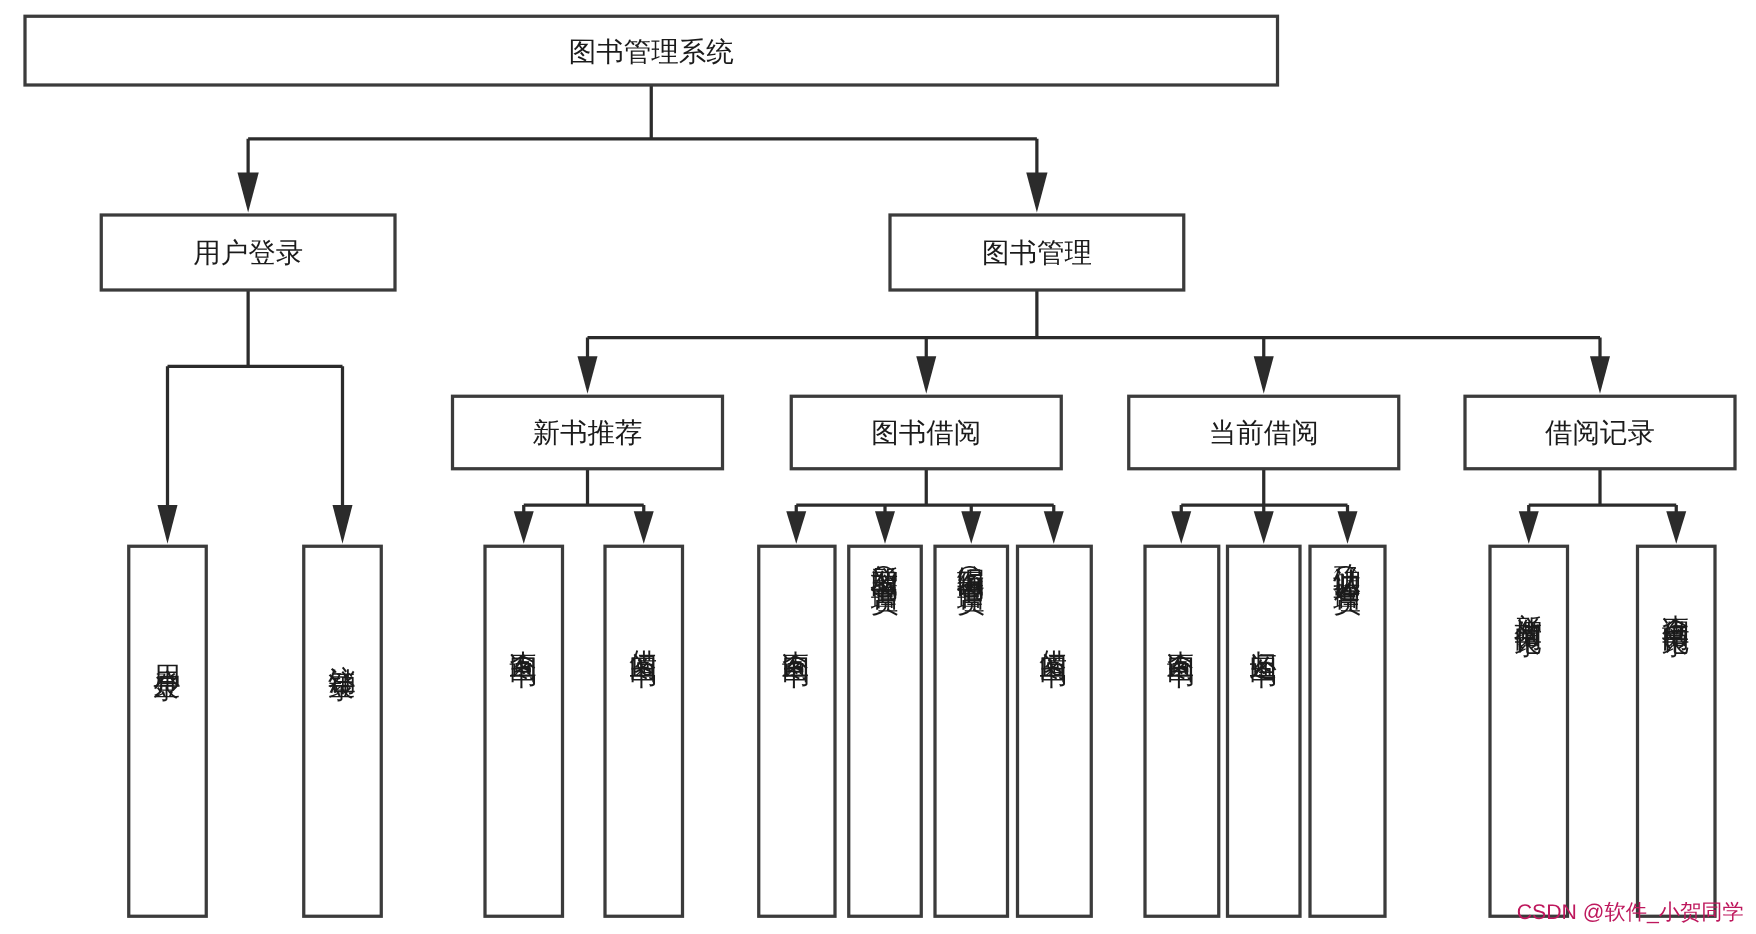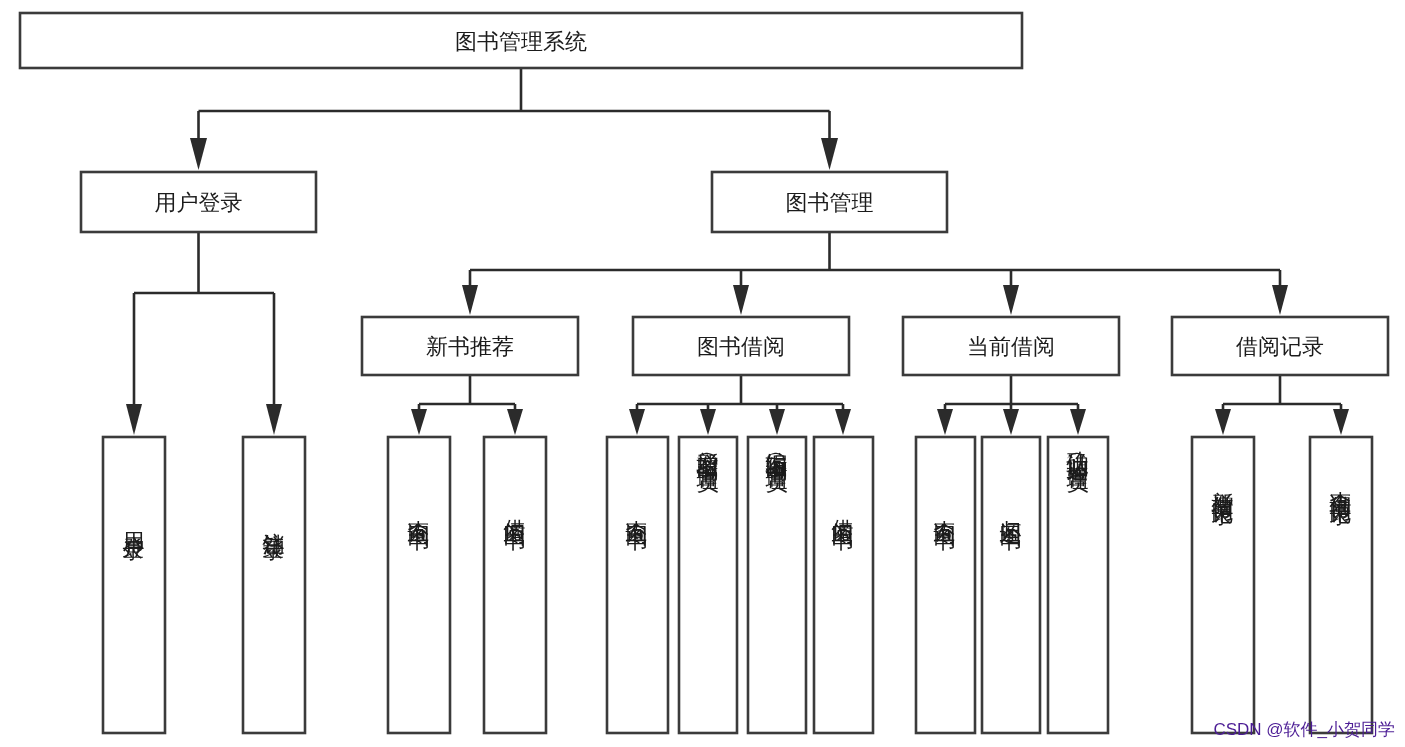--- a/index.html
+++ b/index.html
@@ -57,21 +57,21 @@
     writing-mode: vertical-rl;
     glyph-orientation-vertical: 0;
     letter-spacing: 3px;
   }
   .watermark {
     position: absolute;
     right: 10px;
     bottom: 6px;
     font-family: "Liberation Sans", "DejaVu Sans", sans-serif;
     font-size: 17px;
-    color: #4c1d95;
+    color: #be185d;
     white-space: nowrap;
     user-select: none;
   }
 </style>
 </head>
 <body>
 
 <div id="diagram-root">
   <svg id="flow" viewBox="0 0 1405 747" xmlns="http://www.w3.org/2000/svg">
 

